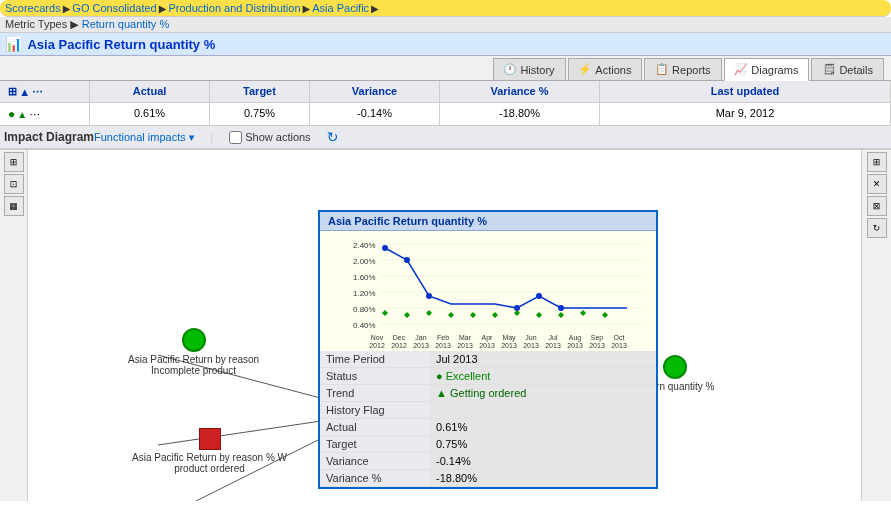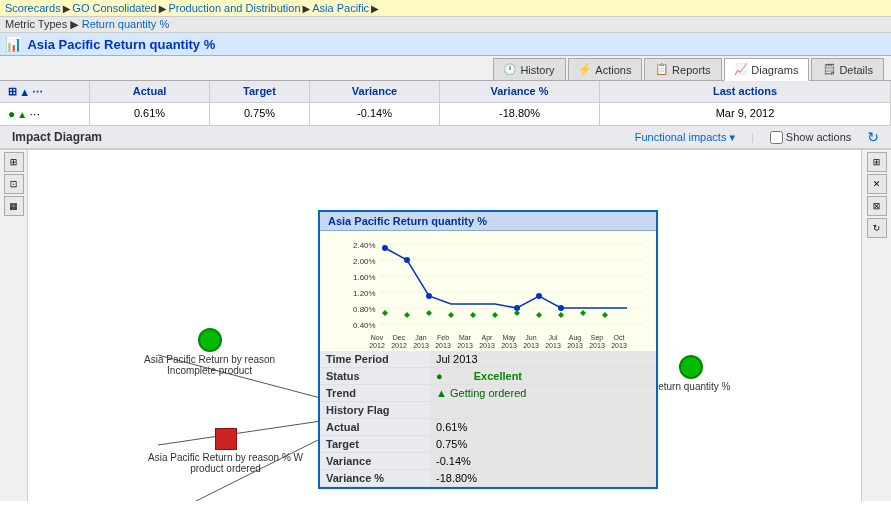--- a/index.html
+++ b/index.html
@@ -1,59 +1,59 @@
 <!DOCTYPE html>
 <html><head>
   <meta charset="utf-8">
   <style>
     * { box-sizing: border-box; margin: 0; padding: 0; }
     body { font-family: Arial, sans-serif; font-size: 11px; background: #fff; width: 891px; height: 516px; overflow: hidden; }
     
     
-    .breadcrumb { background: #fef9c3; padding: 2px 5px; display: flex; align-items: center; gap: 2px; font-size: 11px; border-bottom: 1px solid #ccc; }
+    .breadcrumb { background: #fde047; padding: 2px 5px; display: flex; align-items: center; gap: 2px; font-size: 11px; border-bottom: 1px solid #ccc; border-radius: 8px; }
     .breadcrumb a { color: #0066cc; text-decoration: none; }
     .breadcrumb span { color: #333; }
     .bc-arrow { color: #666; font-size: 10px; }
     
     
     .metric-types { background: #e8e8e8; padding: 1px 5px; font-size: 11px; color: #333; border-bottom: 1px solid #ccc; }
     .metric-types a { color: #0066cc; text-decoration: none; }
     
     
     .title-bar { background: #d6e8ff; padding: 3px 5px; display: flex; align-items: center; gap: 5px; border-bottom: 1px solid #aac; }
     .title-bar h2 { font-size: 13px; color: #0033cc; font-weight: bold; flex: 1; }
     
     
     .tab-bar { display: flex; align-items: center; background: #f0f0f0; border-bottom: 1px solid #aaa; padding: 0 5px; }
     .tab { display: flex; align-items: center; gap: 3px; padding: 4px 10px; border: 1px solid #aaa; border-bottom: none; background: #e0e0e0; margin-right: 2px; cursor: pointer; font-size: 11px; color: #333; margin-top: 2px; }
     .tab.active { background: #fff; border-bottom: 1px solid #fff; margin-bottom: -1px; }
     .diagram-area { flex: 1; position: relative; overflow: hidden; }
     
     
-    .impact-header { display: flex; align-items: center; justify-content: space-between; background: #e8eaf0; padding: 3px 12px; border-bottom: 1px solid #ccc; }
+    .impact-header { display: flex; align-items: center; background: #e8eaf0; padding: 3px 4px; border-bottom: 1px solid #ccc; }
     .impact-header h3 { font-size: 12px; font-weight: bold; color: #333; }
     .impact-controls { display: flex; align-items: center; gap: 16px; }
     .functional-impacts { color: #0066cc; font-size: 11px; cursor: pointer; }
     .show-actions-label { font-size: 11px; color: #333; display: flex; align-items: center; gap: 3px; }
     
     
-    .node { position: absolute; margin-left: 16px; }
+    .node { position: absolute; }
     .circle-green { width: 24px; height: 24px; border-radius: 50%; background: #00bb00; border: 2px solid #008800; }
     .circle-red { width: 22px; height: 22px; background: #cc2222; border: 1px solid #881111; }
     .node-label { font-size: 10px; color: #333; text-align: center; margin-top: 2px; }
     
     
     .popup-chart { position: absolute; left: 290px; top: 60px; width: 340px; background: #ffffee; border: 2px solid #0066cc; z-index: 10; }
     .popup-title { background: #c8d8f0; padding: 3px 8px; font-size: 11px; font-weight: bold; color: #003399; border-bottom: 1px solid #88aacc; }
     .popup-chart-area { padding: 5px; height: 120px; position: relative; }
     .popup-table { width: 100%; border-collapse: collapse; font-size: 11px; }
     .popup-table td { padding: 2px 6px; border-bottom: 1px solid #e0e0e0; }
-    .popup-table td:first-child { background: #e8eaf0; font-weight: bold; color: #333; width: 110px; }
+    .popup-table td:first-child { background: #e8eaf0; font-weight: normal; color: #333; width: 110px; }
     .popup-table td:last-child { background: #e5e5e5; }
-    .status-green { color: #008800; font-weight: bold; margin-left: 28px; }
+    .status-green { color: #008800; font-weight: normal; }
     .trend-up { color: #006600; }
     .tb-icon { width: 20px; height: 20px; border: 1px solid #aaa; background: #e8e8e8; display: inline-flex; align-items: center; justify-content: center; font-size: 9px; cursor: pointer; }
 
     .data-table-wrapper { display: flex; flex-direction: column; }
     .data-header-row { display: flex; background: #e8eaf0; border-bottom: 1px solid #ccc; }
     .data-header-row .dc { font-weight: bold; color: #0033aa; padding: 4px 8px; text-align: center; border-right: 1px solid #ccc; }
     .data-val-row { display: flex; background: #fff; border-bottom: 1px solid #ccc; }
     .data-val-row .dc { padding: 4px 8px; text-align: center; border-right: 1px solid #ccc; }
     .dc.w120 { width: 120px; }
     .dc.w100 { width: 100px; }
@@ -115,21 +115,21 @@
   <div class="data-header-row">
     <div class="dc w90 icons">
       <span style="cursor:pointer;">⊞</span>
       <span style="cursor:pointer;">▲</span>
       <span style="cursor:pointer;">⋯</span>
     </div>
     <div class="dc w120">Actual</div>
     <div class="dc w100">Target</div>
     <div class="dc w130">Variance</div>
     <div class="dc w160">Variance %</div>
-    <div class="dc flex1">Last actions</div>
+    <div class="dc flex1">Last updated</div>
   </div>
   <div class="data-val-row">
     <div class="dc w90 icons">
       <span style="color:green;font-size:12px;">●</span>
       <span style="color:green;font-size:10px;">▲</span>
       <span style="cursor:pointer;">⋯</span>
     </div>
     <div class="dc w120">0.61%</div>
     <div class="dc w100">0.75%</div>
     <div class="dc w130">-0.14%</div>

